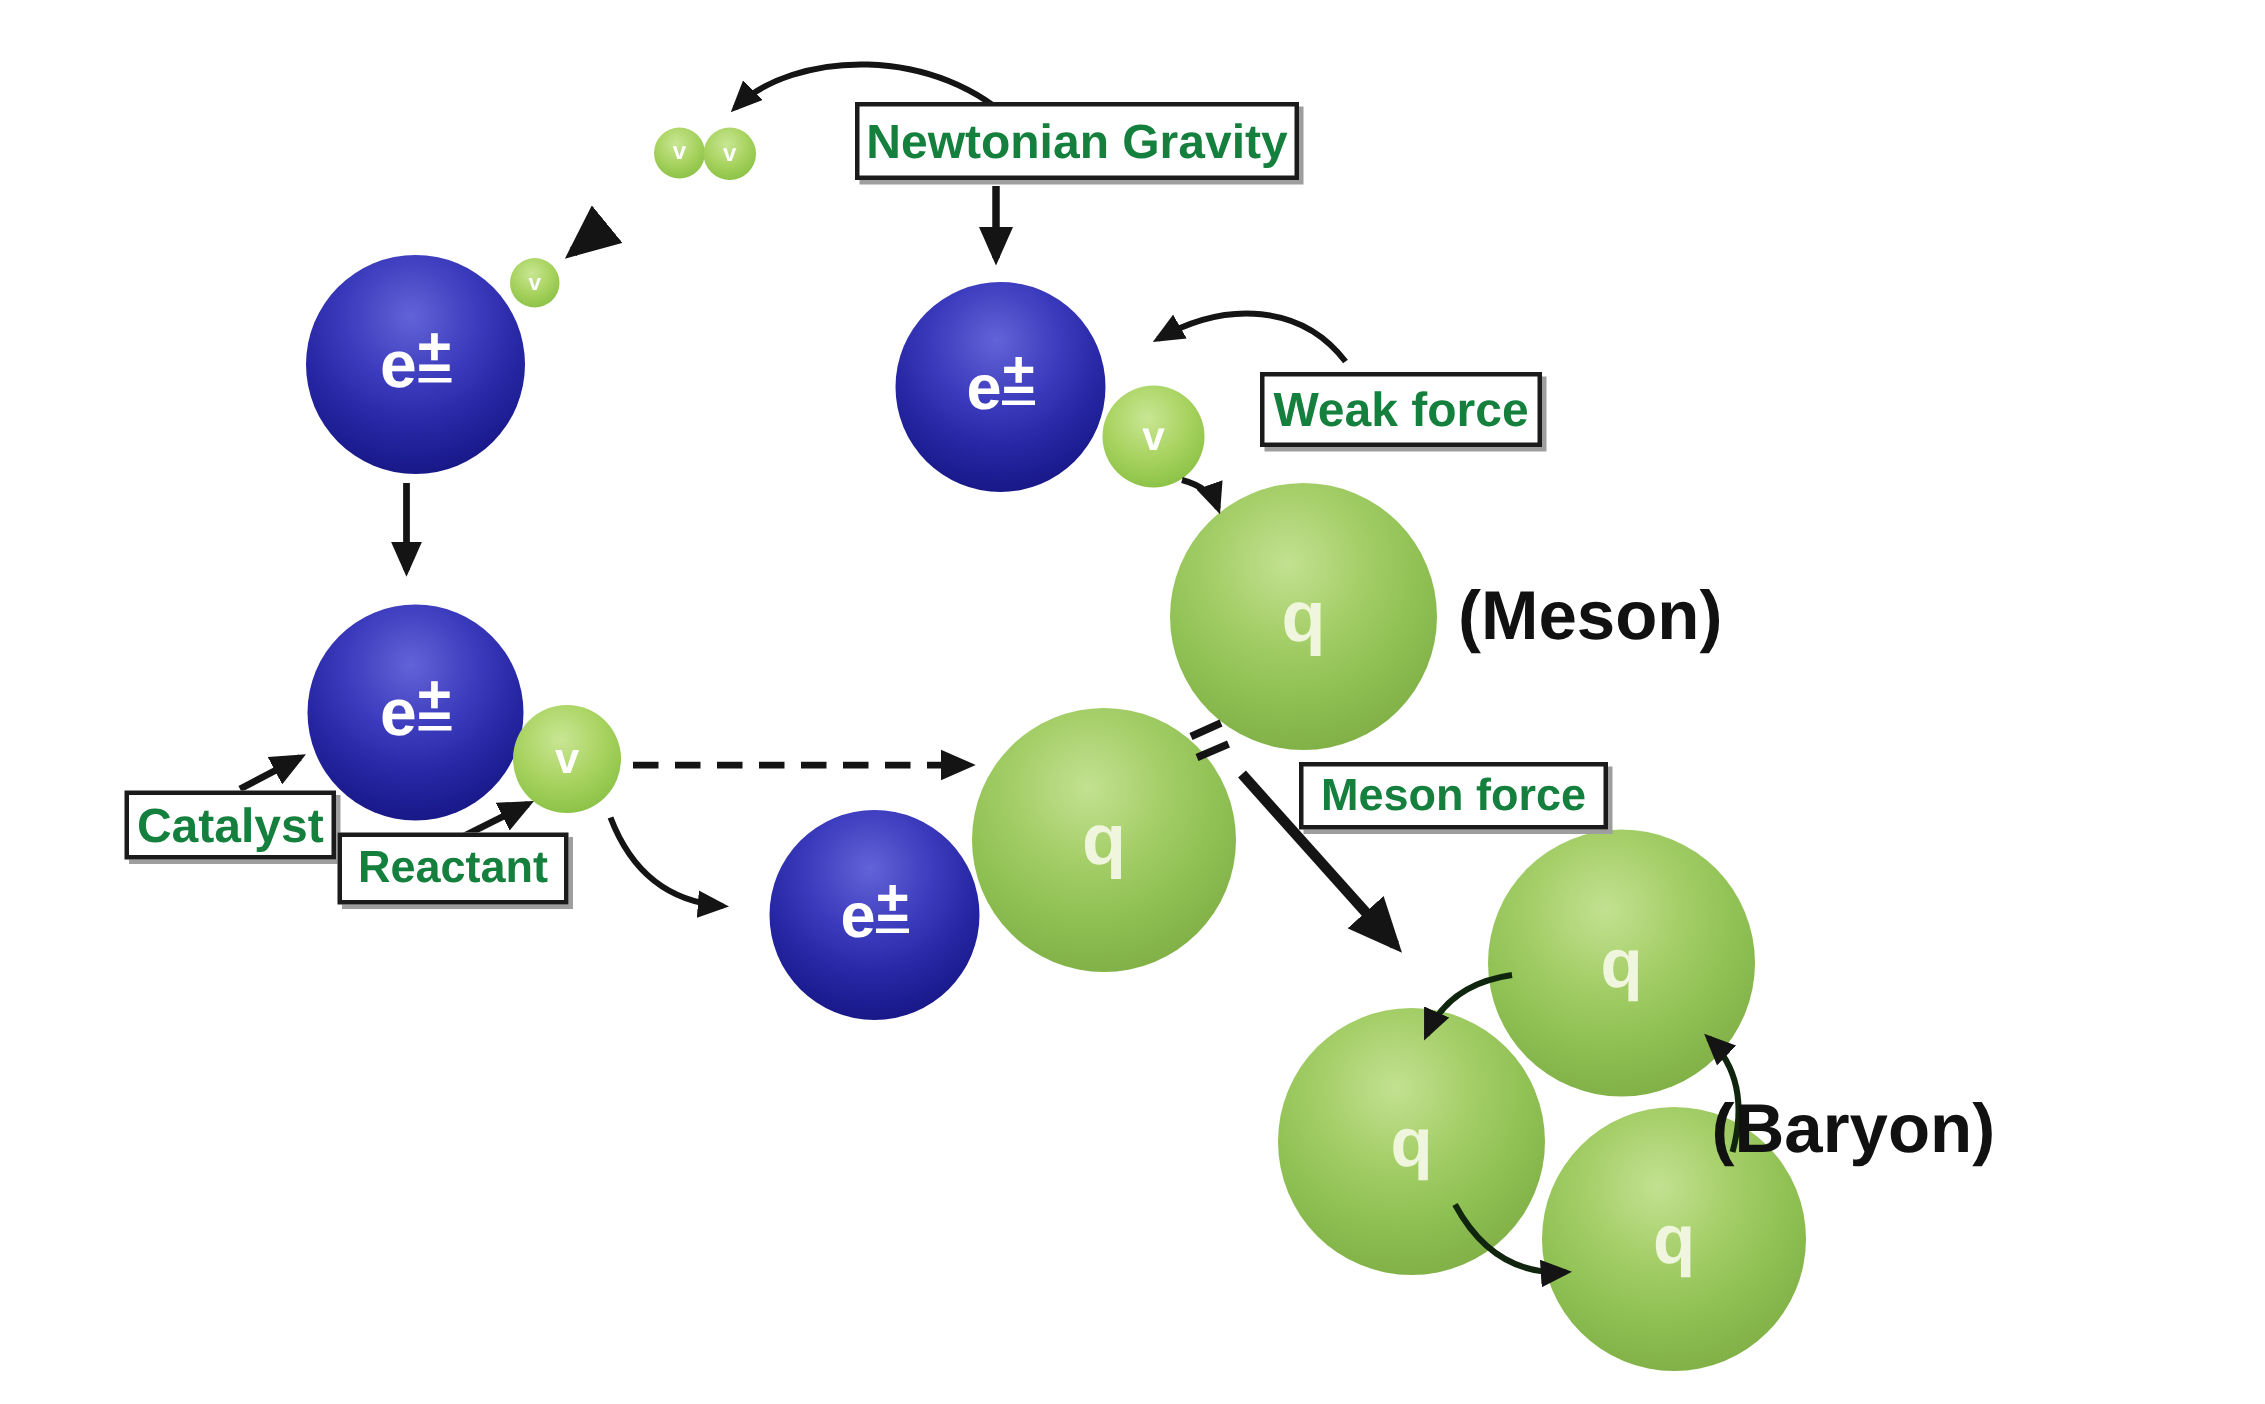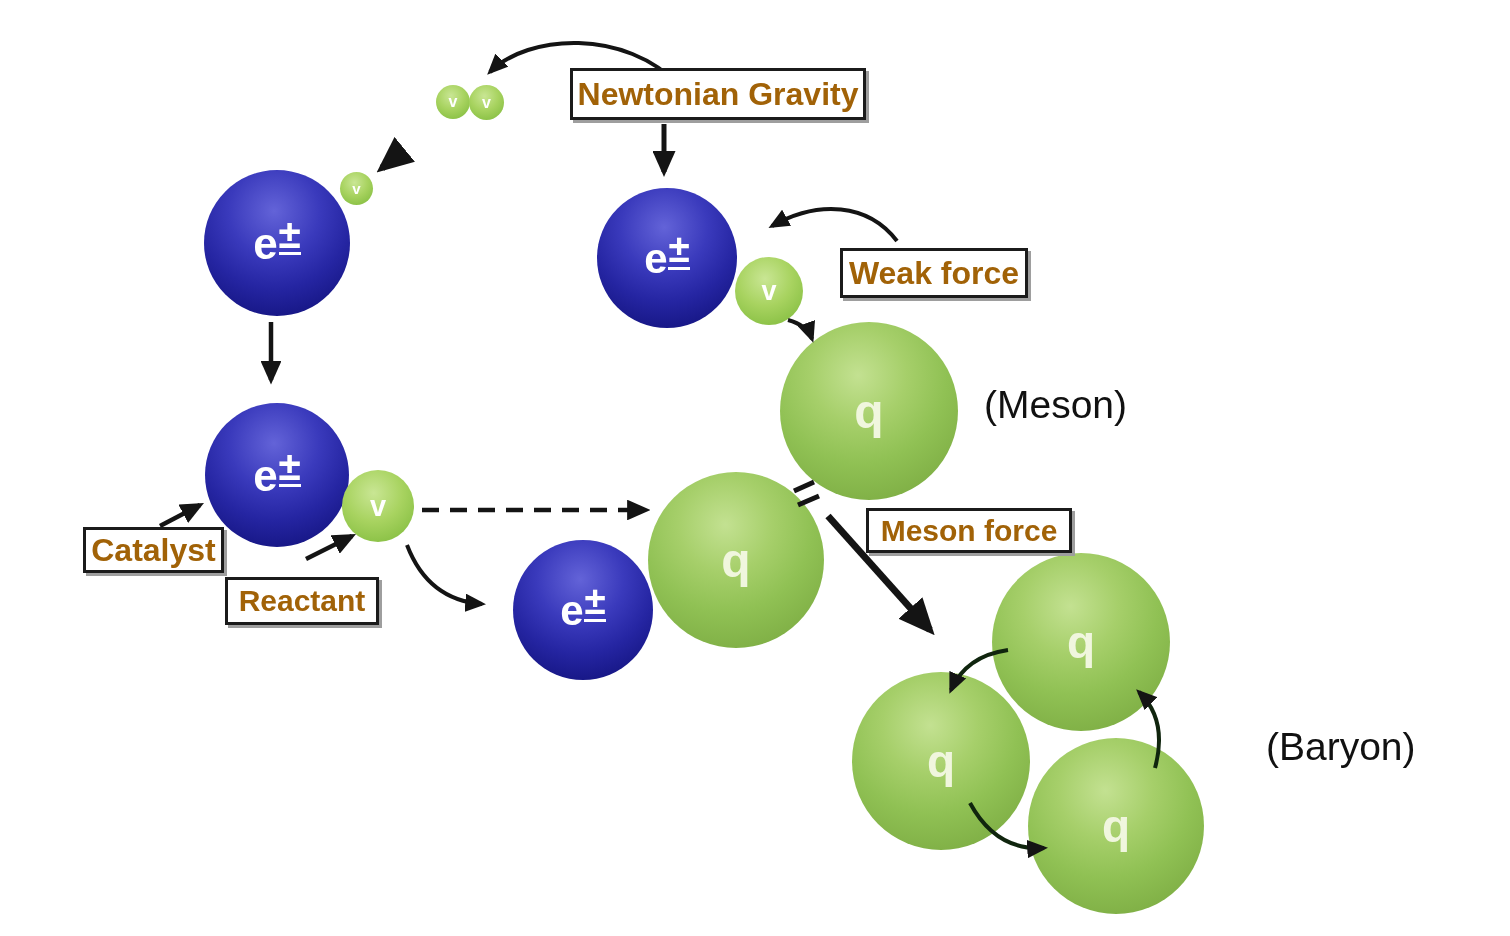--- a/index.html
+++ b/index.html
@@ -40,35 +40,34 @@
     line-height: 0.85;
     border-bottom: 0.09em solid currentColor;
     padding-bottom: 0.02em;
     margin-left: 0.02em;
   }
   .tag {
     position: absolute;
     background: #ffffff;
     border: 3px solid #1b1b1b;
     box-shadow: 3px 3px 0 #9e9e9e;
-    color: #a16207;
+    color: #15803d;
     font-weight: 700;
     display: flex;
     align-items: center;
     justify-content: center;
     white-space: nowrap;
     box-sizing: border-box;
   }
   .bignote {
     position: absolute;
     color: #111111;
-    font-weight: 400;
-    font-size: 39px;
+    font-weight: 700;
+    font-size: 46px;
     white-space: nowrap;
-    margin-left: 12px;
   }
   svg.arrows {
     position: absolute;
     left: 0; top: 0;
     width: 1510px; height: 936px;
     pointer-events: none;
   }
 </style>
 </head>
 <body>
@@ -168,19 +167,19 @@
   </svg>
 
   <div class="tag" style="left:570px; top:68px; width:296px; height:52px; font-size:32px;">Newtonian Gravity</div>
 
   <div class="tag" style="left:840px; top:248px; width:188px; height:50px; font-size:32px;">Weak force</div>
 
   <div class="tag" style="left:866px; top:508px; width:206px; height:45px; font-size:30px;">Meson force</div>
 
   <div class="tag" style="left:83px; top:527px; width:141px; height:46px; font-size:32px;">Catalyst</div>
 
-  <div class="tag" style="left:225px; top:577px; width:154px; height:48px; font-size:30px;">Reactant</div>
+  <div class="tag" style="left:225px; top:555px; width:154px; height:48px; font-size:30px;">Reactant</div>
 
   <div class="bignote" style="left:972px; top:383px;">(Meson)</div>
 
-  <div class="bignote" style="left:1254px; top:725px;">(Baryon)</div>
+  <div class="bignote" style="left:1141px; top:725px;">(Baryon)</div>
 
 </div>
 
 </body></html>

